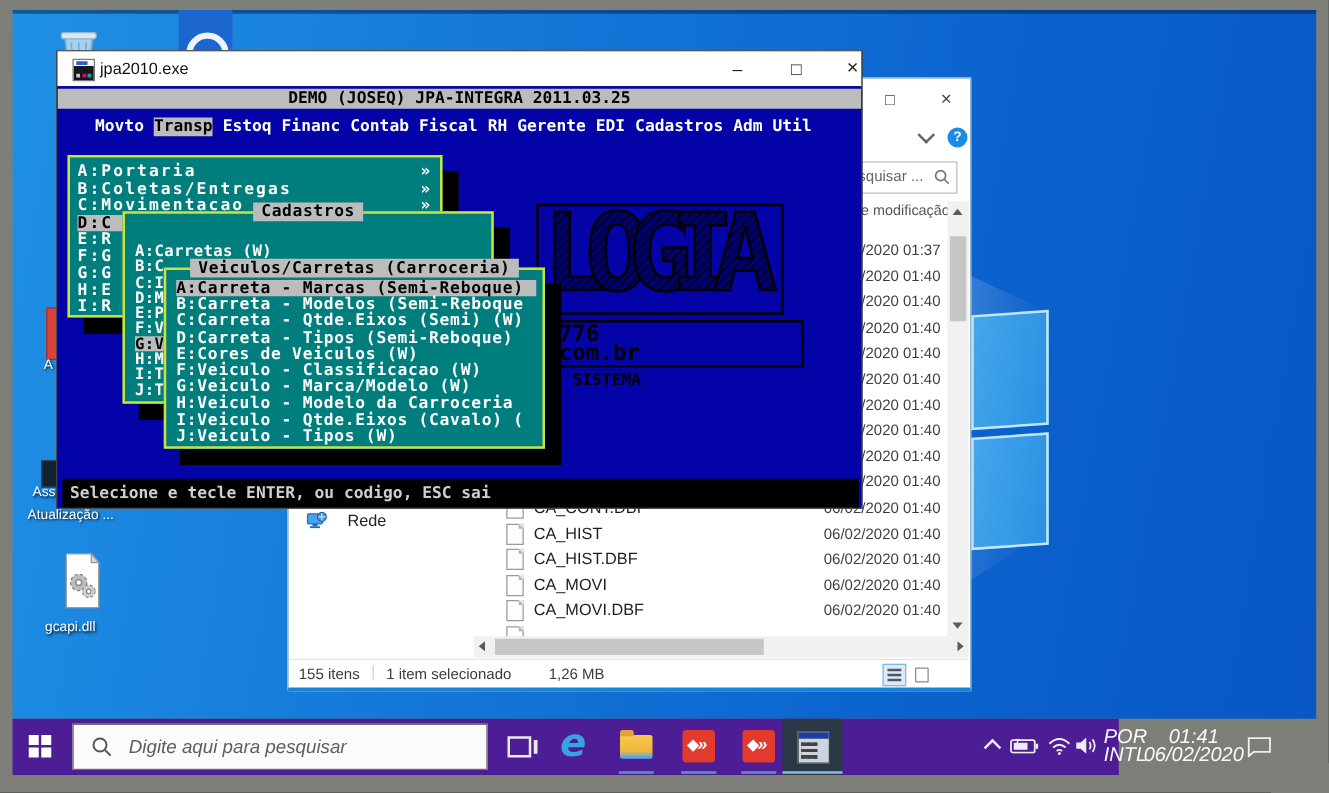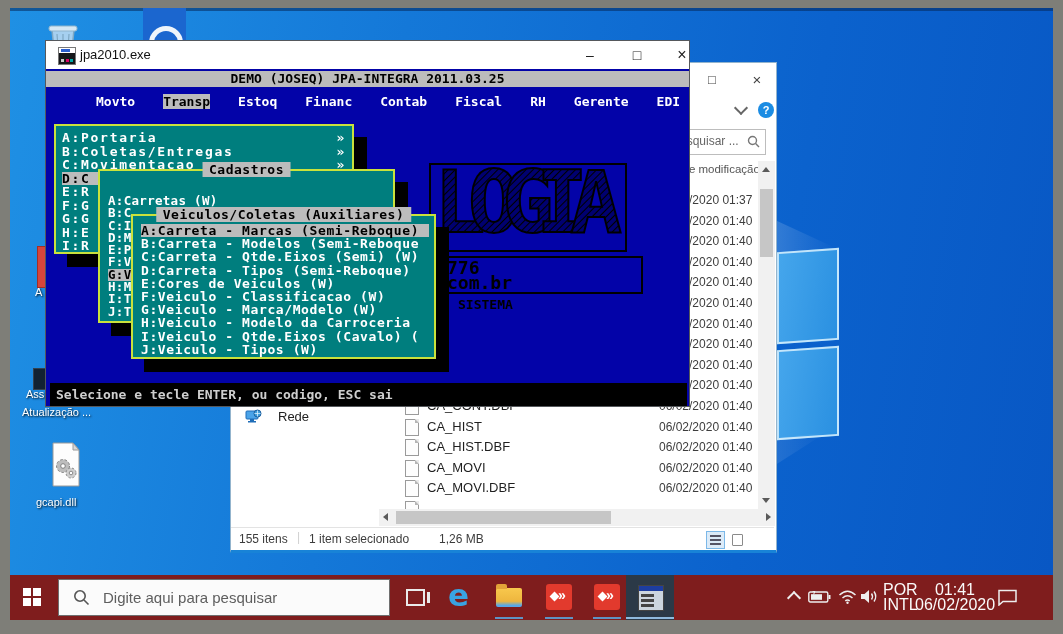--- a/index.html
+++ b/index.html
@@ -46,38 +46,38 @@
   #dos .ttext{position:absolute;left:34px;top:6px;font-size:13px;color:#111;}
   .dosicon{position:absolute;left:12px;top:6px;width:16px;height:16px;border:1px solid #777;
     background:linear-gradient(#fff 0 5px,#15171a 5px 100%);}
   .dosicon i{position:absolute;left:2px;top:1px;width:9px;height:3px;background:#2a5fd0;}
   .dosicon b{position:absolute;left:2px;bottom:2px;width:3px;height:3px;background:#c8c8c8;box-shadow:5px 0 #d06,9px 0 #0aa;}
   #doscontent{position:absolute;left:0;top:28px;width:643px;height:337px;background:#0303a8;overflow:hidden;
     font-family:"DejaVu Sans Mono",monospace;font-weight:bold;color:#fff;font-size:13px;}
   .demobar{position:absolute;left:0;top:2px;width:100%;height:16px;background:#bcbcbc;color:#000;
     text-align:center;line-height:16px;}
   .menubar{position:absolute;left:30px;top:25px;height:15px;display:flex;gap:8px;line-height:15px;}
-  .mword{white-space:pre;margin-left:20px;}
+  .mword{white-space:pre;}
   .mactive{background:#bcbcbc;color:#000;}
   .dosbox{position:absolute;background:#007e7e;border:2px solid #c9e23c;box-shadow:13px 13px 0 #000;}
   .dosbox .btitle{position:absolute;top:-9px;left:50%;transform:translateX(-50%);background:#bcbcbc;color:#000;
     padding:0 7px;white-space:nowrap;line-height:15px;letter-spacing:.5px;}
   .dos-row{display:flex;justify-content:space-between;white-space:pre;}
   .dos-row.hl{background:#bcbcbc;color:#000;}
   #menu1-items{padding:5px 6px 0 6px;}
   #menu1-items .dos-row{height:13.5px;line-height:13.5px;letter-spacing:1.7px;}
   #menu2-items{padding:24px 6px 0 8px;}
   #menu2-items .dos-row{height:12.3px;line-height:12.3px;font-size:12.5px;letter-spacing:.3px;}
   #menu3-items{padding:8px 5px 0 8px;}
   #menu3-items .dos-row{height:13.2px;line-height:13.2px;letter-spacing:.6px;}
   .blackbox{position:absolute;border:2px solid #000;color:#000;}
   .dos-status{position:absolute;left:4px;right:2px;top:314px;height:23px;background:#000;color:#cfcfcf;
     line-height:23px;padding-left:6px;white-space:pre;}
   
-  #taskbar{position:absolute;left:10px;top:575px;width:1043px;height:45px;background:#7f1d1d;z-index:8;color:#f0f0f0;}
+  #taskbar{position:absolute;left:10px;top:575px;width:885px;height:45px;background:#4c1d95;z-index:8;color:#f0f0f0;font-style:italic;}
   .tbcell{position:absolute;top:0;height:45px;}
   .winlogo{position:absolute;left:13px;top:13px;width:8px;height:8px;background:#fff;
     box-shadow:10px 0 #fff,0 10px #fff,10px 10px #fff;}
   .tsearch{position:absolute;left:48px;top:4px;width:332px;height:37px;background:#fbfbfb;border:1px solid #6f6f6f;box-sizing:border-box;}
   .tsearch .ph{position:absolute;left:44px;top:9px;font-size:15px;color:#5e5e5e;}
   .tview{position:absolute;left:10px;top:14px;width:15px;height:13px;border:2px solid #eaeaea;}
   .tview::after{content:"";position:absolute;right:-7px;top:1px;width:3px;height:11px;background:#eaeaea;}
   .edge-e{position:absolute;left:8px;top:2px;font-family:"DejaVu Sans",sans-serif;font-weight:bold;
     font-size:31px;color:#39a3e2;}
   .folder{position:absolute;left:9px;top:13px;width:26px;height:19px;background:linear-gradient(#f8c84d,#eeb63e 70%,#58a8e8 92%);border-radius:2px;}
@@ -328,21 +328,21 @@
             <div class="dos-row"><span>E:P</span></div>
             <div class="dos-row"><span>F:V</span></div>
             <div class="dos-row hl"><span>G:V</span></div>
             <div class="dos-row"><span>H:M</span></div>
             <div class="dos-row"><span>I:T</span></div>
             <div class="dos-row"><span>J:T</span></div>
           </div>
       </div>
 
       <div class="dosbox" style="left:85px;top:145px;width:301px;height:141px;">
-        <div class="btitle">Veiculos/Coletas (Auxiliares)</div>
+        <div class="btitle">Veiculos/Carretas (Carroceria)</div>
         <div id="menu3-items">
             <div class="dos-row hl"><span>A:Carreta - Marcas (Semi-Reboque)</span></div>
             <div class="dos-row"><span>B:Carreta - Modelos (Semi-Reboque</span></div>
             <div class="dos-row"><span>C:Carreta - Qtde.Eixos (Semi) (W)</span></div>
             <div class="dos-row"><span>D:Carreta - Tipos (Semi-Reboque)</span></div>
             <div class="dos-row"><span>E:Cores de Veiculos (W)</span></div>
             <div class="dos-row"><span>F:Veiculo - Classificacao (W)</span></div>
             <div class="dos-row"><span>G:Veiculo - Marca/Modelo (W)</span></div>
             <div class="dos-row"><span>H:Veiculo - Modelo da Carroceria</span></div>
             <div class="dos-row"><span>I:Veiculo - Qtde.Eixos (Cavalo) (</span></div>

